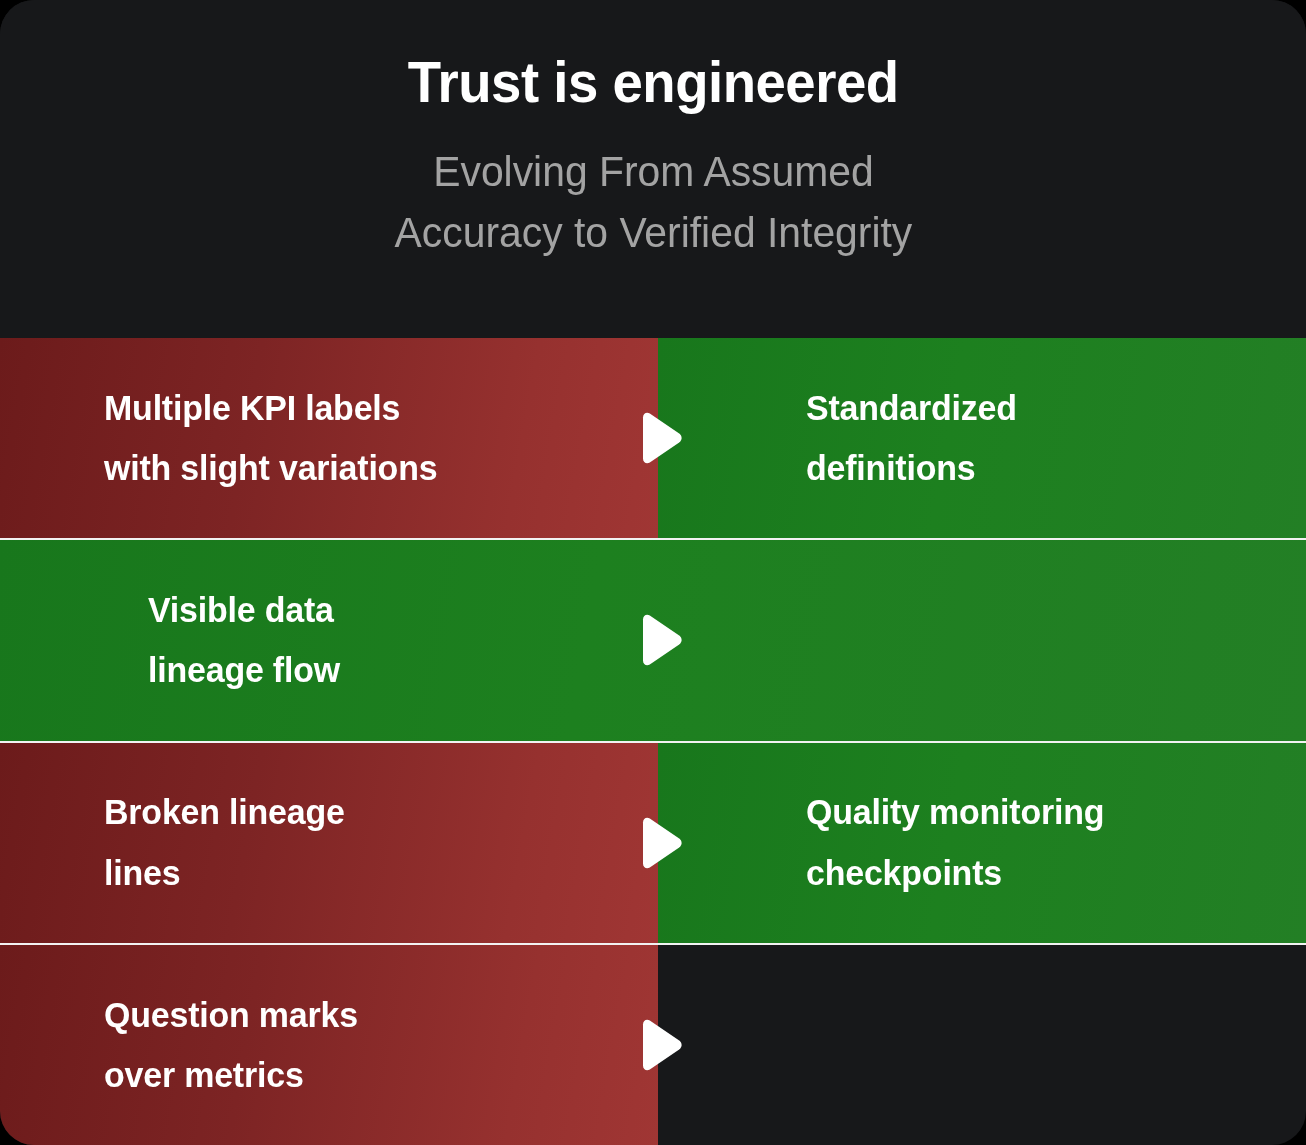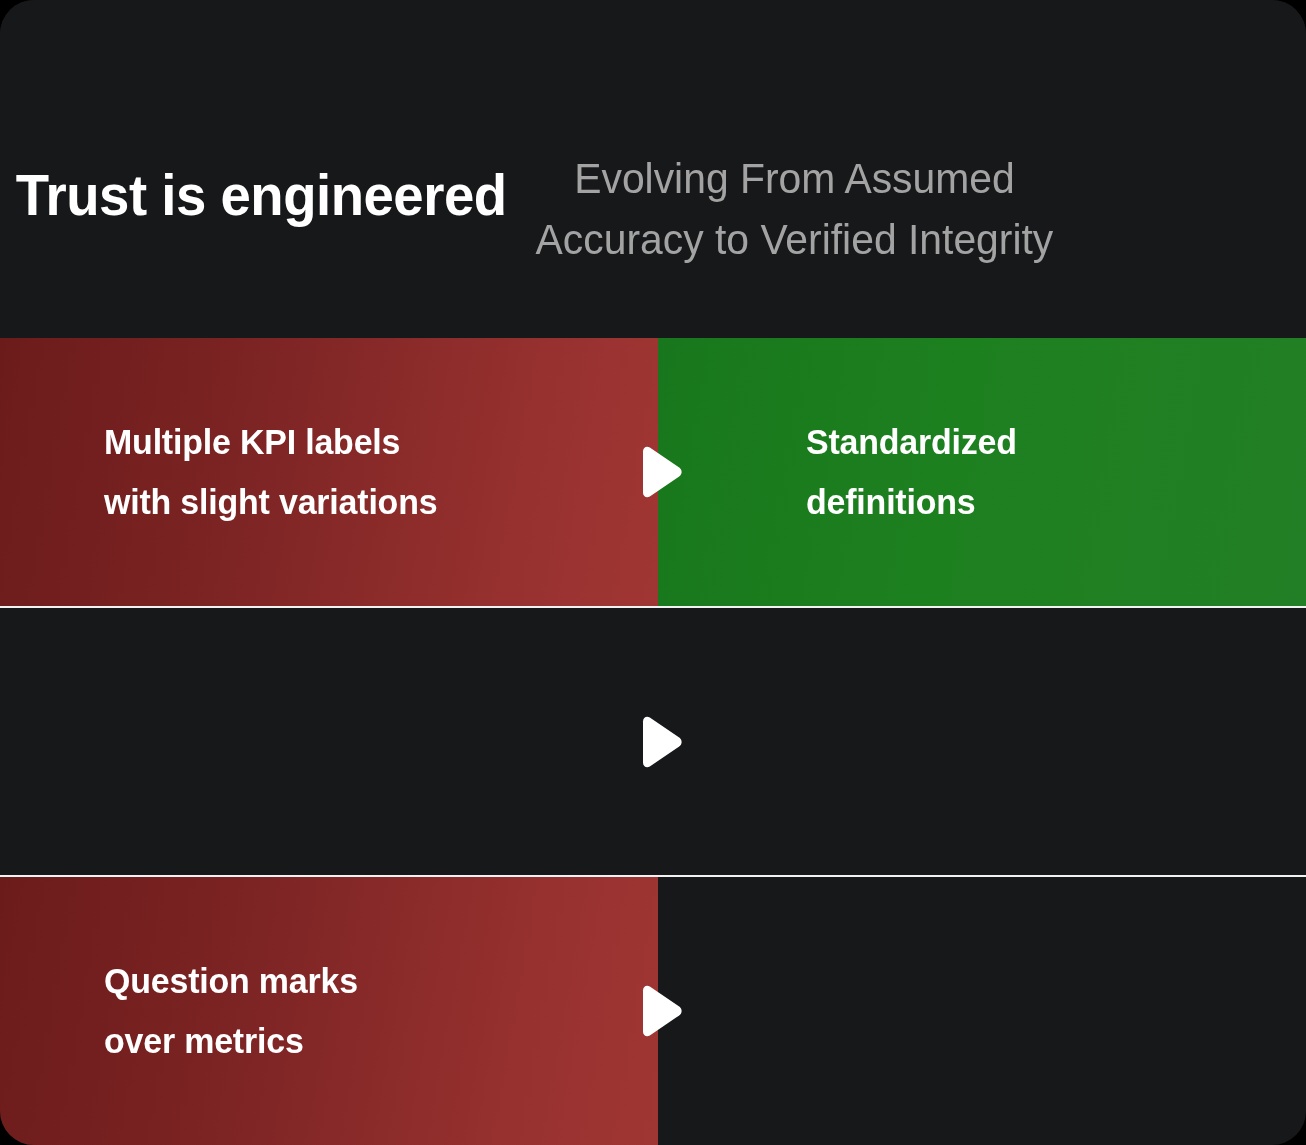--- a/index.html
+++ b/index.html
@@ -27,21 +27,21 @@
     display: flex;
     flex-direction: column;
   }
 
   
   .header {
     flex: 0 0 338px;
     height: 338px;
     background: #17181a;
     display: flex;
-    flex-direction: row;
+    flex-direction: column;
     align-items: center;
     justify-content: flex-start;
     padding-top: 52px;
     box-sizing: border-box;
   }
 
   .title {
     color: #ffffff;
     font-size: 58px;
     font-weight: 700;
@@ -174,22 +174,47 @@
         </div>
       </div>
     </div>
 
     <div class="row">
       <span class="arrow-icon">
         <svg viewBox="0 0 72 72" xmlns="http://www.w3.org/2000/svg" aria-hidden="true">
           <path d="M21 15.5 C21 11.5 24.6 9.4 27.8 11.5 L57.2 31.6 C60.4 33.8 60.4 38.2 57.2 40.4 L27.8 60.5 C24.6 62.6 21 60.5 21 56.5 Z" fill="#ffffff"></path>
         </svg>
       </span>
-    </div>
-
+      <div class="cell cell-after">
+        <div class="cell-text">
+          <span class="line">Visible data</span>
+          <span class="line">lineage flow</span>
+        </div>
+      </div>
+    </div>
+
+    <div class="row">
+      <div class="cell cell-before">
+        <div class="cell-text">
+          <span class="line">Broken lineage</span>
+          <span class="line">lines</span>
+        </div>
+      </div>
+      <span class="arrow-icon">
+        <svg viewBox="0 0 72 72" xmlns="http://www.w3.org/2000/svg" aria-hidden="true">
+          <path d="M21 15.5 C21 11.5 24.6 9.4 27.8 11.5 L57.2 31.6 C60.4 33.8 60.4 38.2 57.2 40.4 L27.8 60.5 C24.6 62.6 21 60.5 21 56.5 Z" fill="#ffffff"></path>
+        </svg>
+      </span>
+      <div class="cell cell-after">
+        <div class="cell-text">
+          <span class="line">Quality monitoring</span>
+          <span class="line">checkpoints</span>
+        </div>
+      </div>
+    </div>
 
     <div class="row">
       <div class="cell cell-before">
         <div class="cell-text">
           <span class="line">Question marks</span>
           <span class="line">over metrics</span>
         </div>
       </div>
       <span class="arrow-icon">
         <svg viewBox="0 0 72 72" xmlns="http://www.w3.org/2000/svg" aria-hidden="true">

